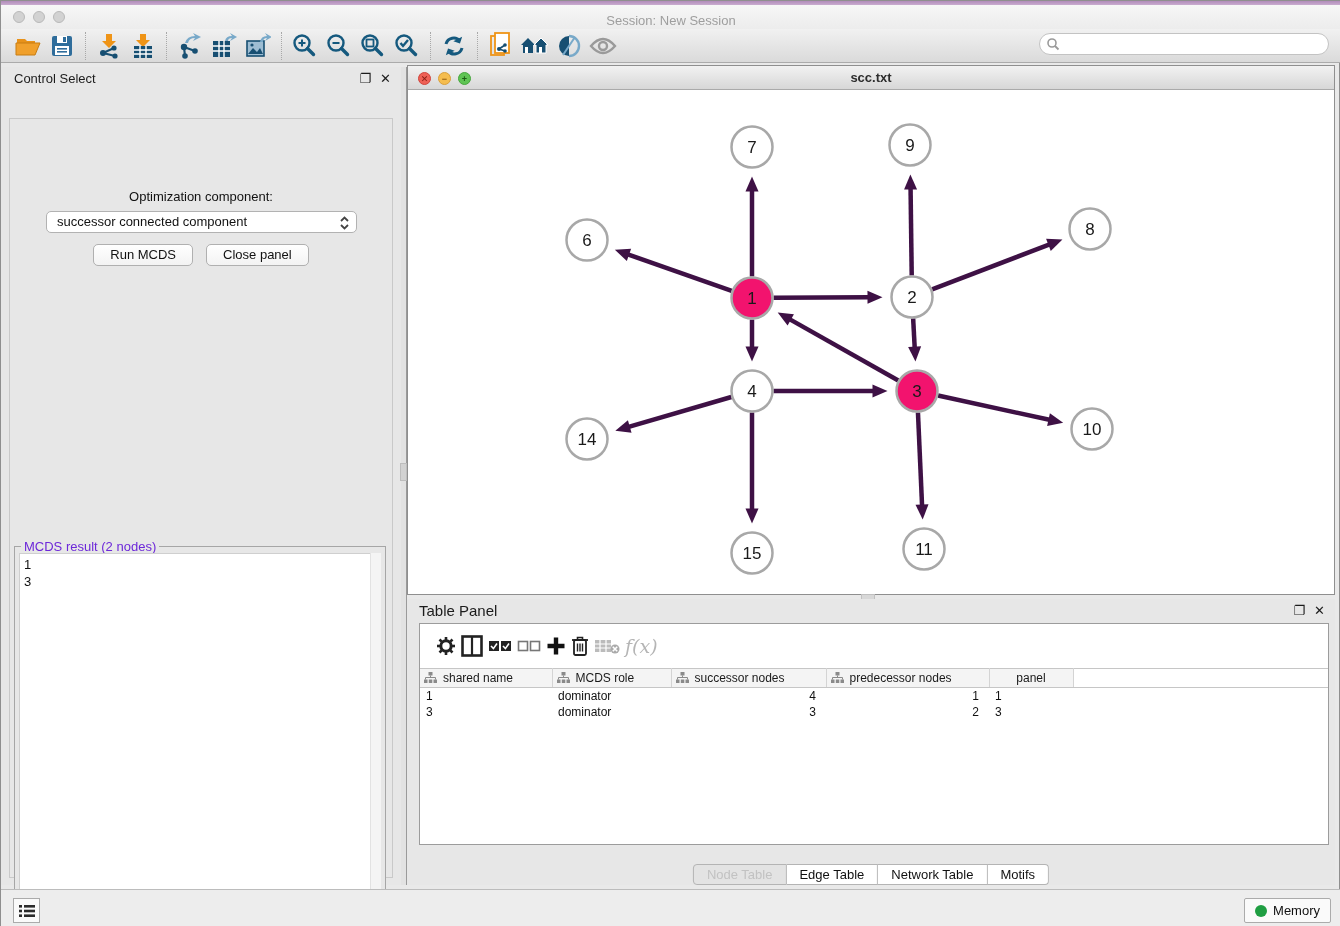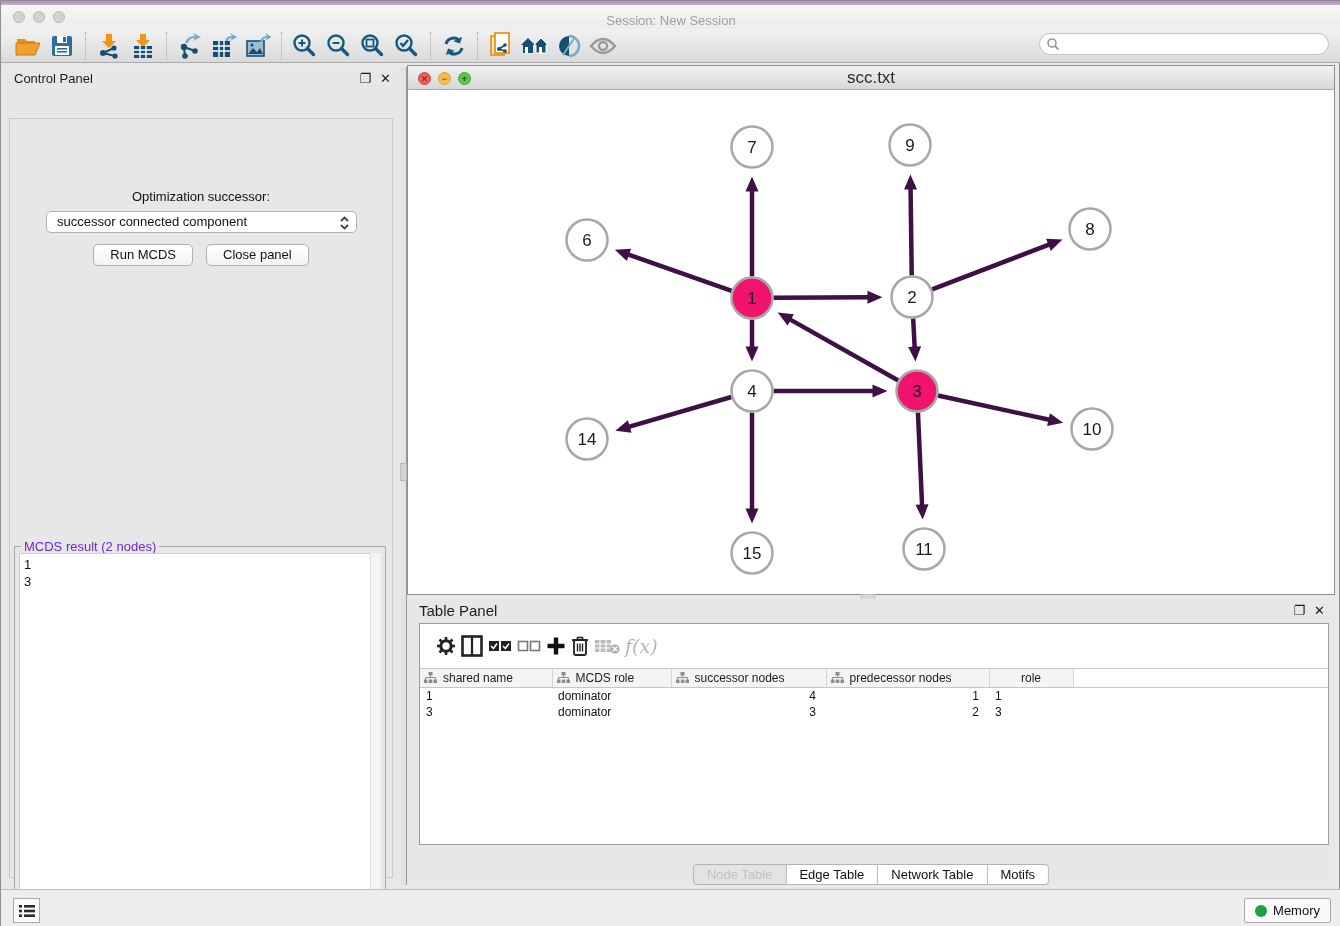--- a/index.html
+++ b/index.html
@@ -62,21 +62,21 @@
   
   .vsplit { position:absolute; left:400px; top:66px; width:6px; height:818px; background:#e2e2e2; border-right:1px solid #9a9a9a; }
   .vsplit-handle { position:absolute; left:-1px; top:396px; width:7px; height:18px; background:#d2d2d2; border:1px solid #bdbdbd; }
   .hsplit-handle { position:absolute; left:860px; top:593px; width:14px; height:6px; background:#d8d8d8; border:1px solid #c0c0c0; }
 
   
   .net-window { position:absolute; left:406px; top:64px; width:928px; height:530px;
                 border:1px solid #8f8f8f; background:#fff; }
   .net-titlebar { position:absolute; left:0; top:0; width:100%; height:24px;
                   background:linear-gradient(#f2f2f2,#d7d7d7); border-bottom:1px solid #aaa; }
-  .net-title { position:absolute; left:0; right:0; top:0; text-align:center; line-height:24px; font-size:17px; color:#2c2c2c; }
+  .net-title { position:absolute; left:0; right:0; top:0; text-align:center; line-height:24px; font-size:13px; color:#2c2c2c;font-weight:bold; }
   .tl { position:absolute; top:6px; width:13px; height:13px; border-radius:50%; font-size:9px; font-weight:bold;
         text-align:center; line-height:13px; }
   .tl-red   { left:10px; background:#ee6055; border:1px solid #d0443c; color:#861c14; }
   .tl-yel   { left:30px; background:#f5bd4f; border:1px solid #d9a03c; color:#925c10; }
   .tl-grn   { left:50px; background:#5fc454; border:1px solid #47a63e; color:#1c5e14; }
   .net-canvas { position:absolute; left:0; top:24px; width:926px; height:504px; background:#fff; }
 
   
   .table-panel { position:absolute; left:406px; top:598px; width:928px; height:286px; background:#e7e7e7; }
   .tp-head { position:relative; height:22px; }
@@ -256,28 +256,28 @@
         <svg width="14" height="14" viewBox="0 0 14 14">
             <circle cx="6" cy="6" r="4" fill="none" stroke="#9a9a9a" stroke-width="1.6"></circle>
             <path d="M9 9 l3.5 3.5" stroke="#9a9a9a" stroke-width="1.8"></path>
           </svg>
       </span>
     </div>
   </div>
 
   <div class="control-panel">
     <div class="panel-head">
-      <span class="ph-title">Control Panel</span>
+      <span class="ph-title">Control Select</span>
       <span class="ph-icons">
         <span>❐</span>
         <span>✕</span>
       </span>
     </div>
     <div class="cp-box">
-      <div class="opt-label">Optimization successor:</div>
+      <div class="opt-label">Optimization component:</div>
       <div class="criterion">
         <span>successor connected component</span>
         <span class="chev">
           <svg width="11" height="18" viewBox="0 0 11 18">
               <path d="M2 7 L5.5 3.5 L9 7" fill="none" stroke="#444" stroke-width="1.8"></path>
               <path d="M2 11 L5.5 14.5 L9 11" fill="none" stroke="#444" stroke-width="1.8"></path>
             </svg>
         </span>
       </div>
       <div class="btn-row">
@@ -484,21 +484,21 @@
                     <path d="M6.5 3.5 v2 M1.5 7.5 v-2 h10 v2" fill="none" stroke="#8a8a8a" stroke-width="1"></path>
                     <rect x="0" y="7.5" width="3.5" height="3.5" fill="#8a8a8a"></rect>
                     <rect x="4.8" y="7.5" width="3.5" height="3.5" fill="#8a8a8a"></rect>
                     <rect x="9.5" y="7.5" width="3.5" height="3.5" fill="#8a8a8a"></rect>
                   </svg>
                   <span>predecessor nodes</span>
                 </span>
               </th>
             <th class="center">
                 <span class="th-inner">
-                  <span>role</span>
+                  <span>panel</span>
                 </span>
               </th>
             <th class="filler"></th>
           </tr>
         </thead>
         <tbody>
           <tr>
             <td>1</td>
             <td>dominator</td>
             <td class="r">4</td>

